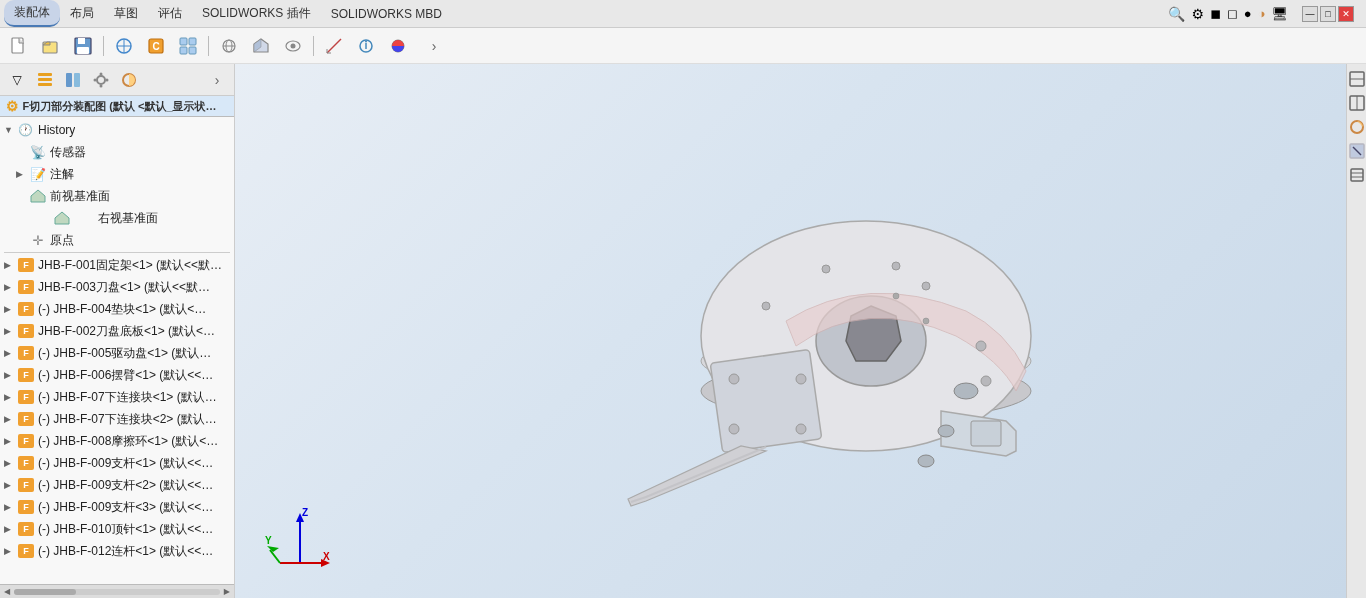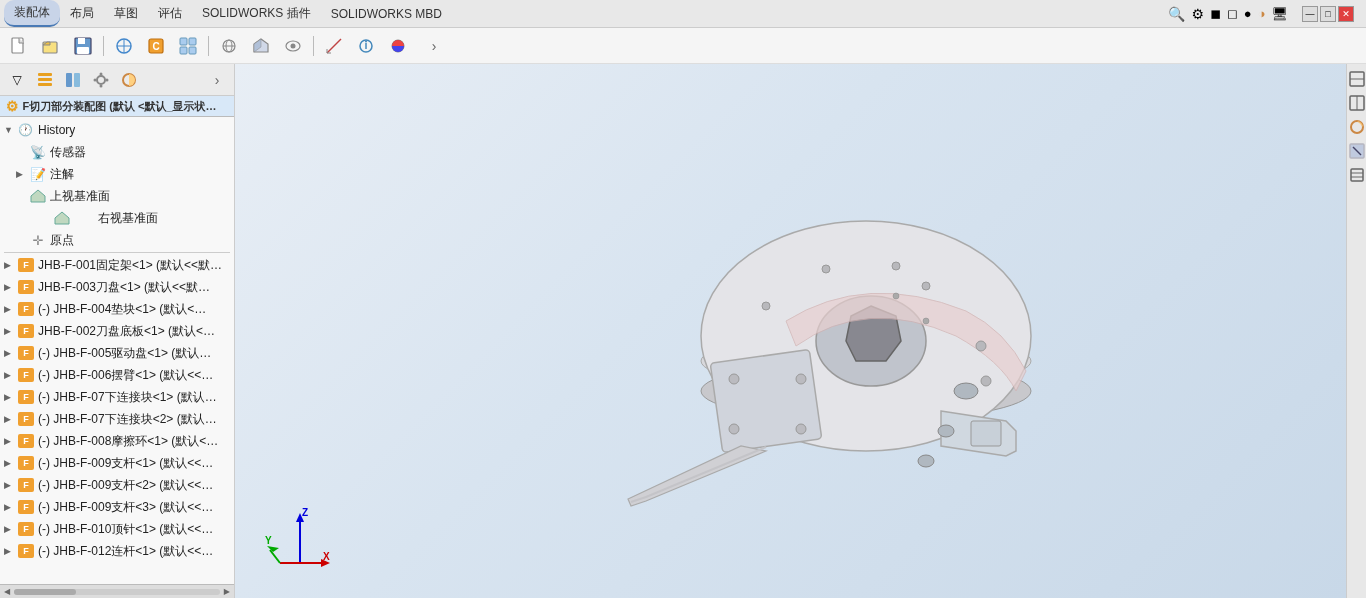--- a/index.html
+++ b/index.html
@@ -275,30 +275,30 @@
         <span class="icon" style="color:#4a8; font-size:13px;">📡</span>
         <span class="label">传感器</span>
       </div>
 
       <div class="tree-item" style="padding-left:16px;">
         <span class="arrow">▶</span>
         <span class="icon" style="color:#48a; font-size:13px;">📝</span>
         <span class="label">注解</span>
       </div>
 
-
       <div class="tree-item" style="padding-left:16px;">
         <span class="arrow" style="width:12px;"></span>
         <span class="icon">
           <svg width="16" height="14" viewBox="0 0 16 14">
               <polygon points="1,7 8,1 15,7 15,13 1,13" fill="#c0d8c0" stroke="#6a9" stroke-width="1"></polygon>
             </svg>
         </span>
-        <span class="label">上视基准面</span>
-      </div>
+        <span class="label">前视基准面</span>
+      </div>
+
 
       <div class="tree-item" style="padding-left:16px;gap:24px;">
         <span class="arrow" style="width:12px;"></span>
         <span class="icon">
           <svg width="16" height="14" viewBox="0 0 16 14">
               <polygon points="1,7 8,1 15,7 15,13 1,13" fill="#c0d8c0" stroke="#6a9" stroke-width="1"></polygon>
             </svg>
         </span>
         <span class="label">右视基准面</span>
       </div>

